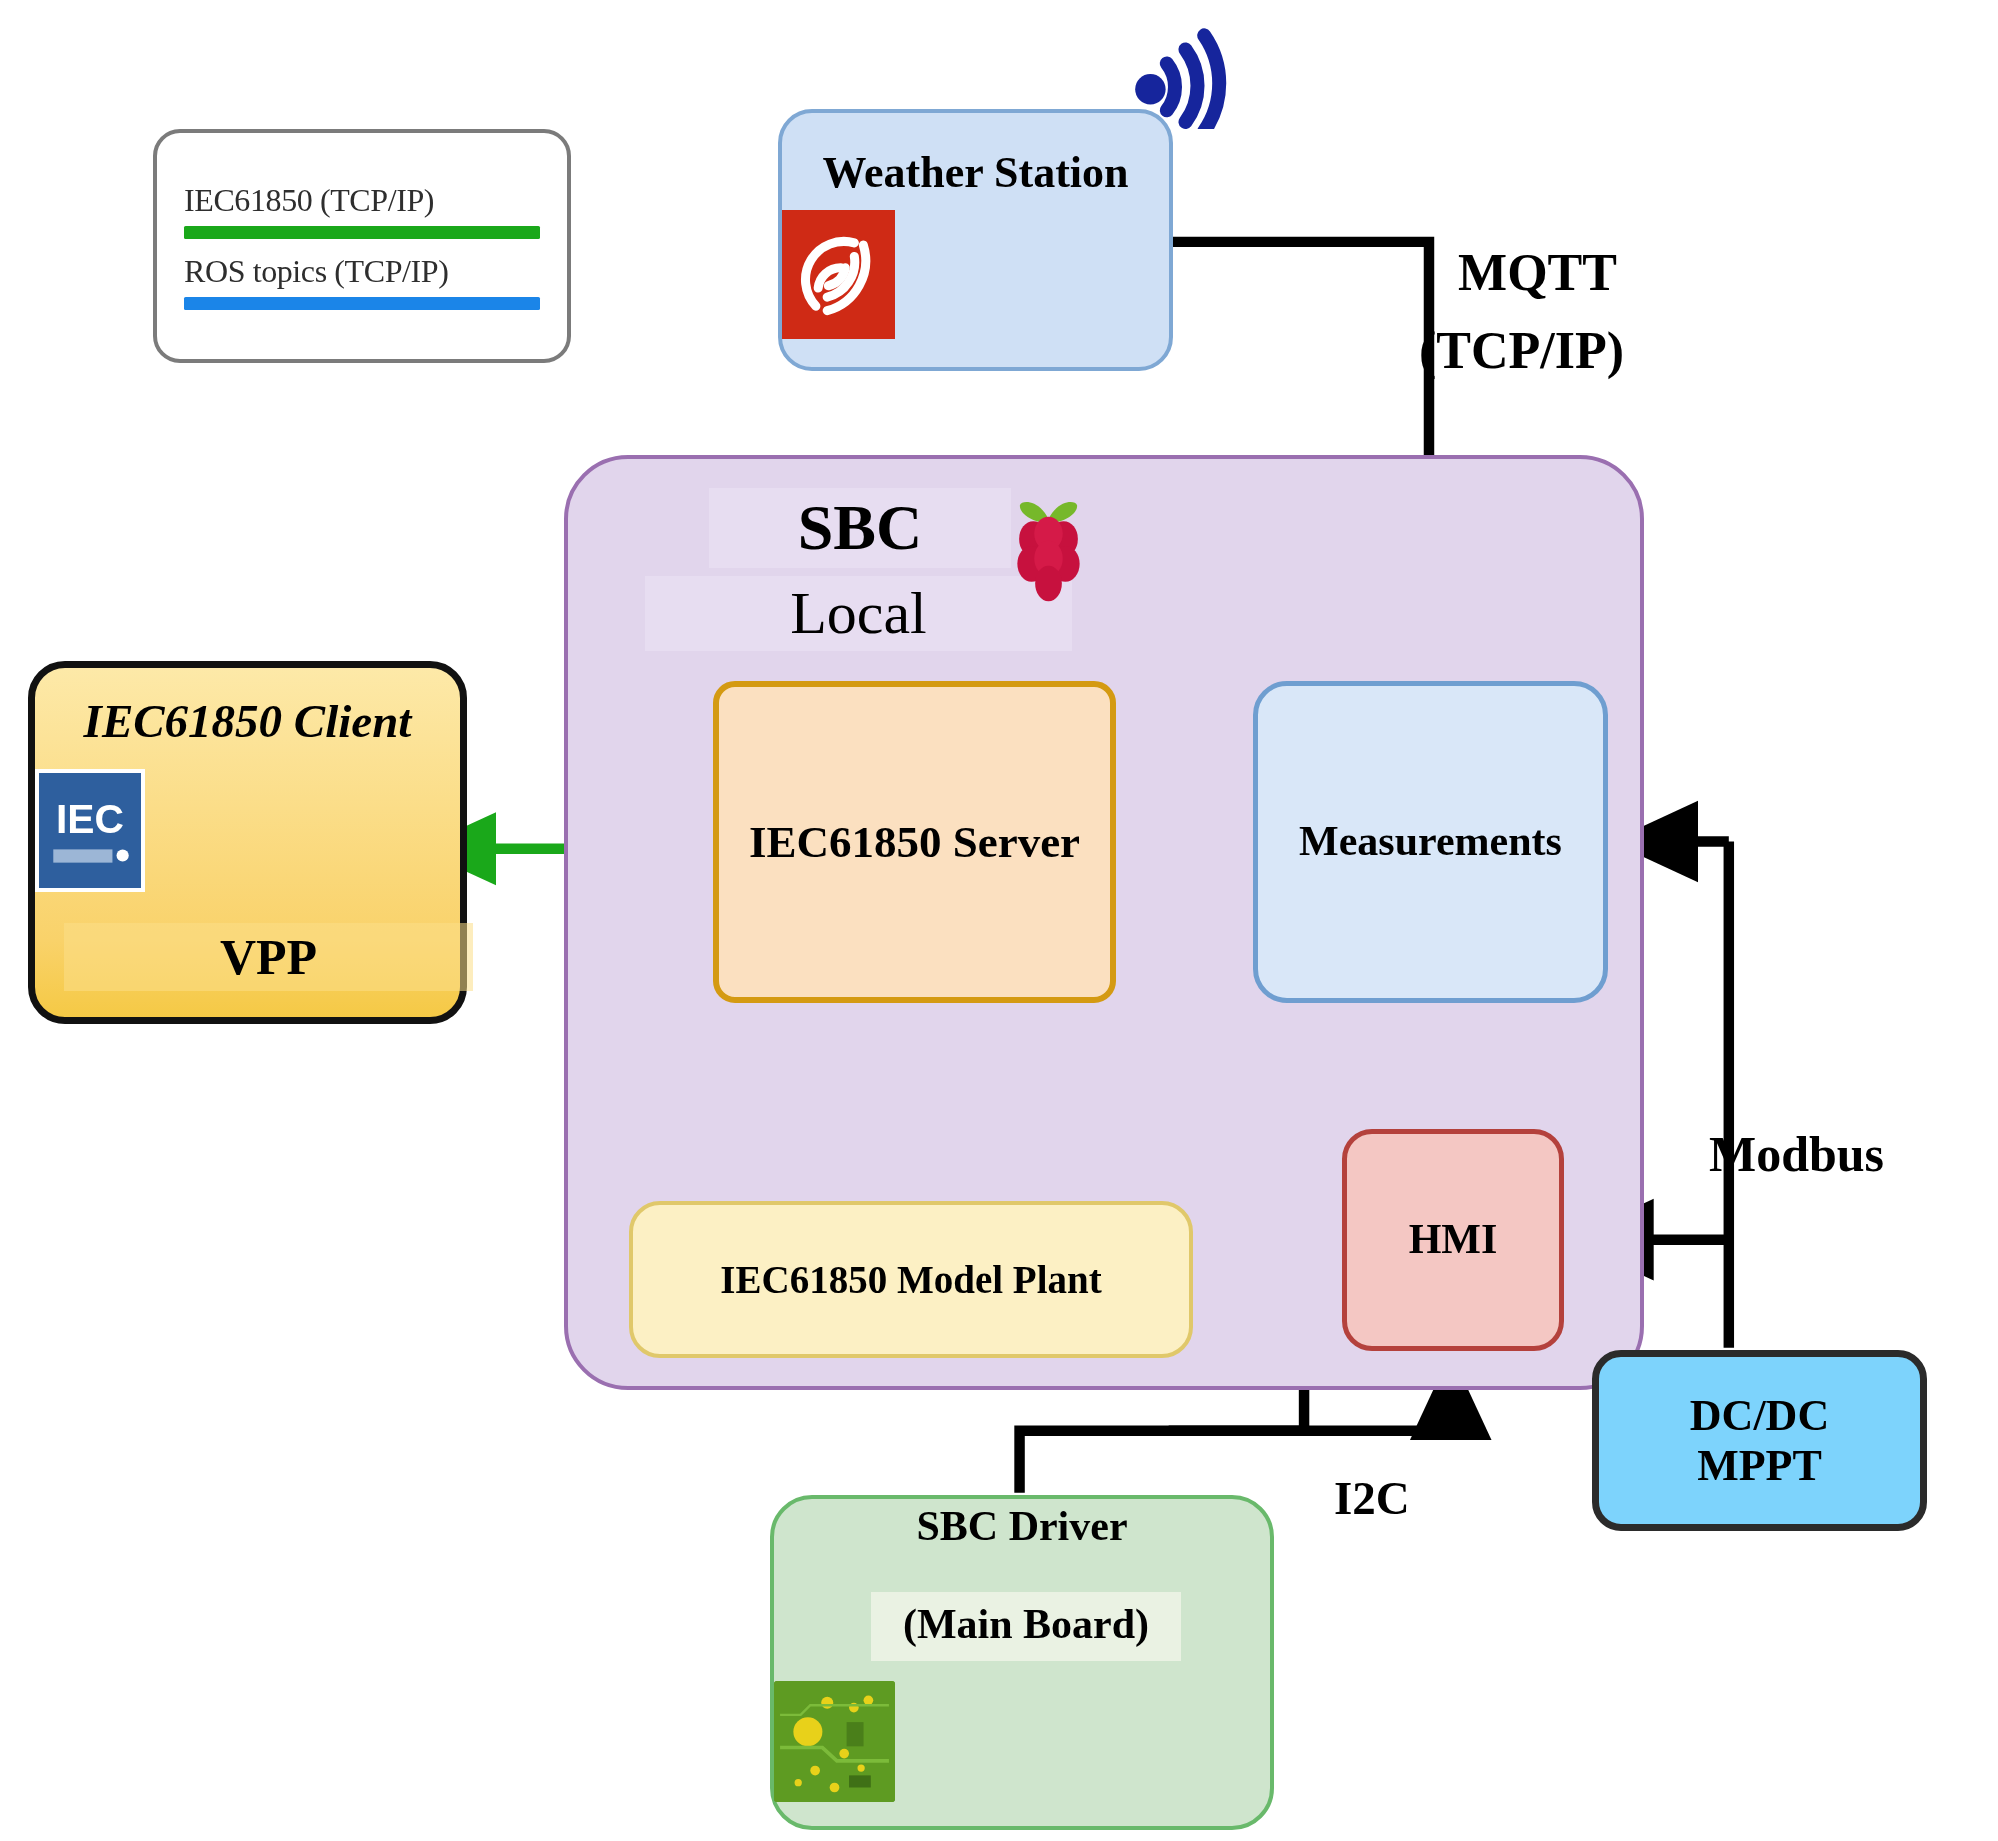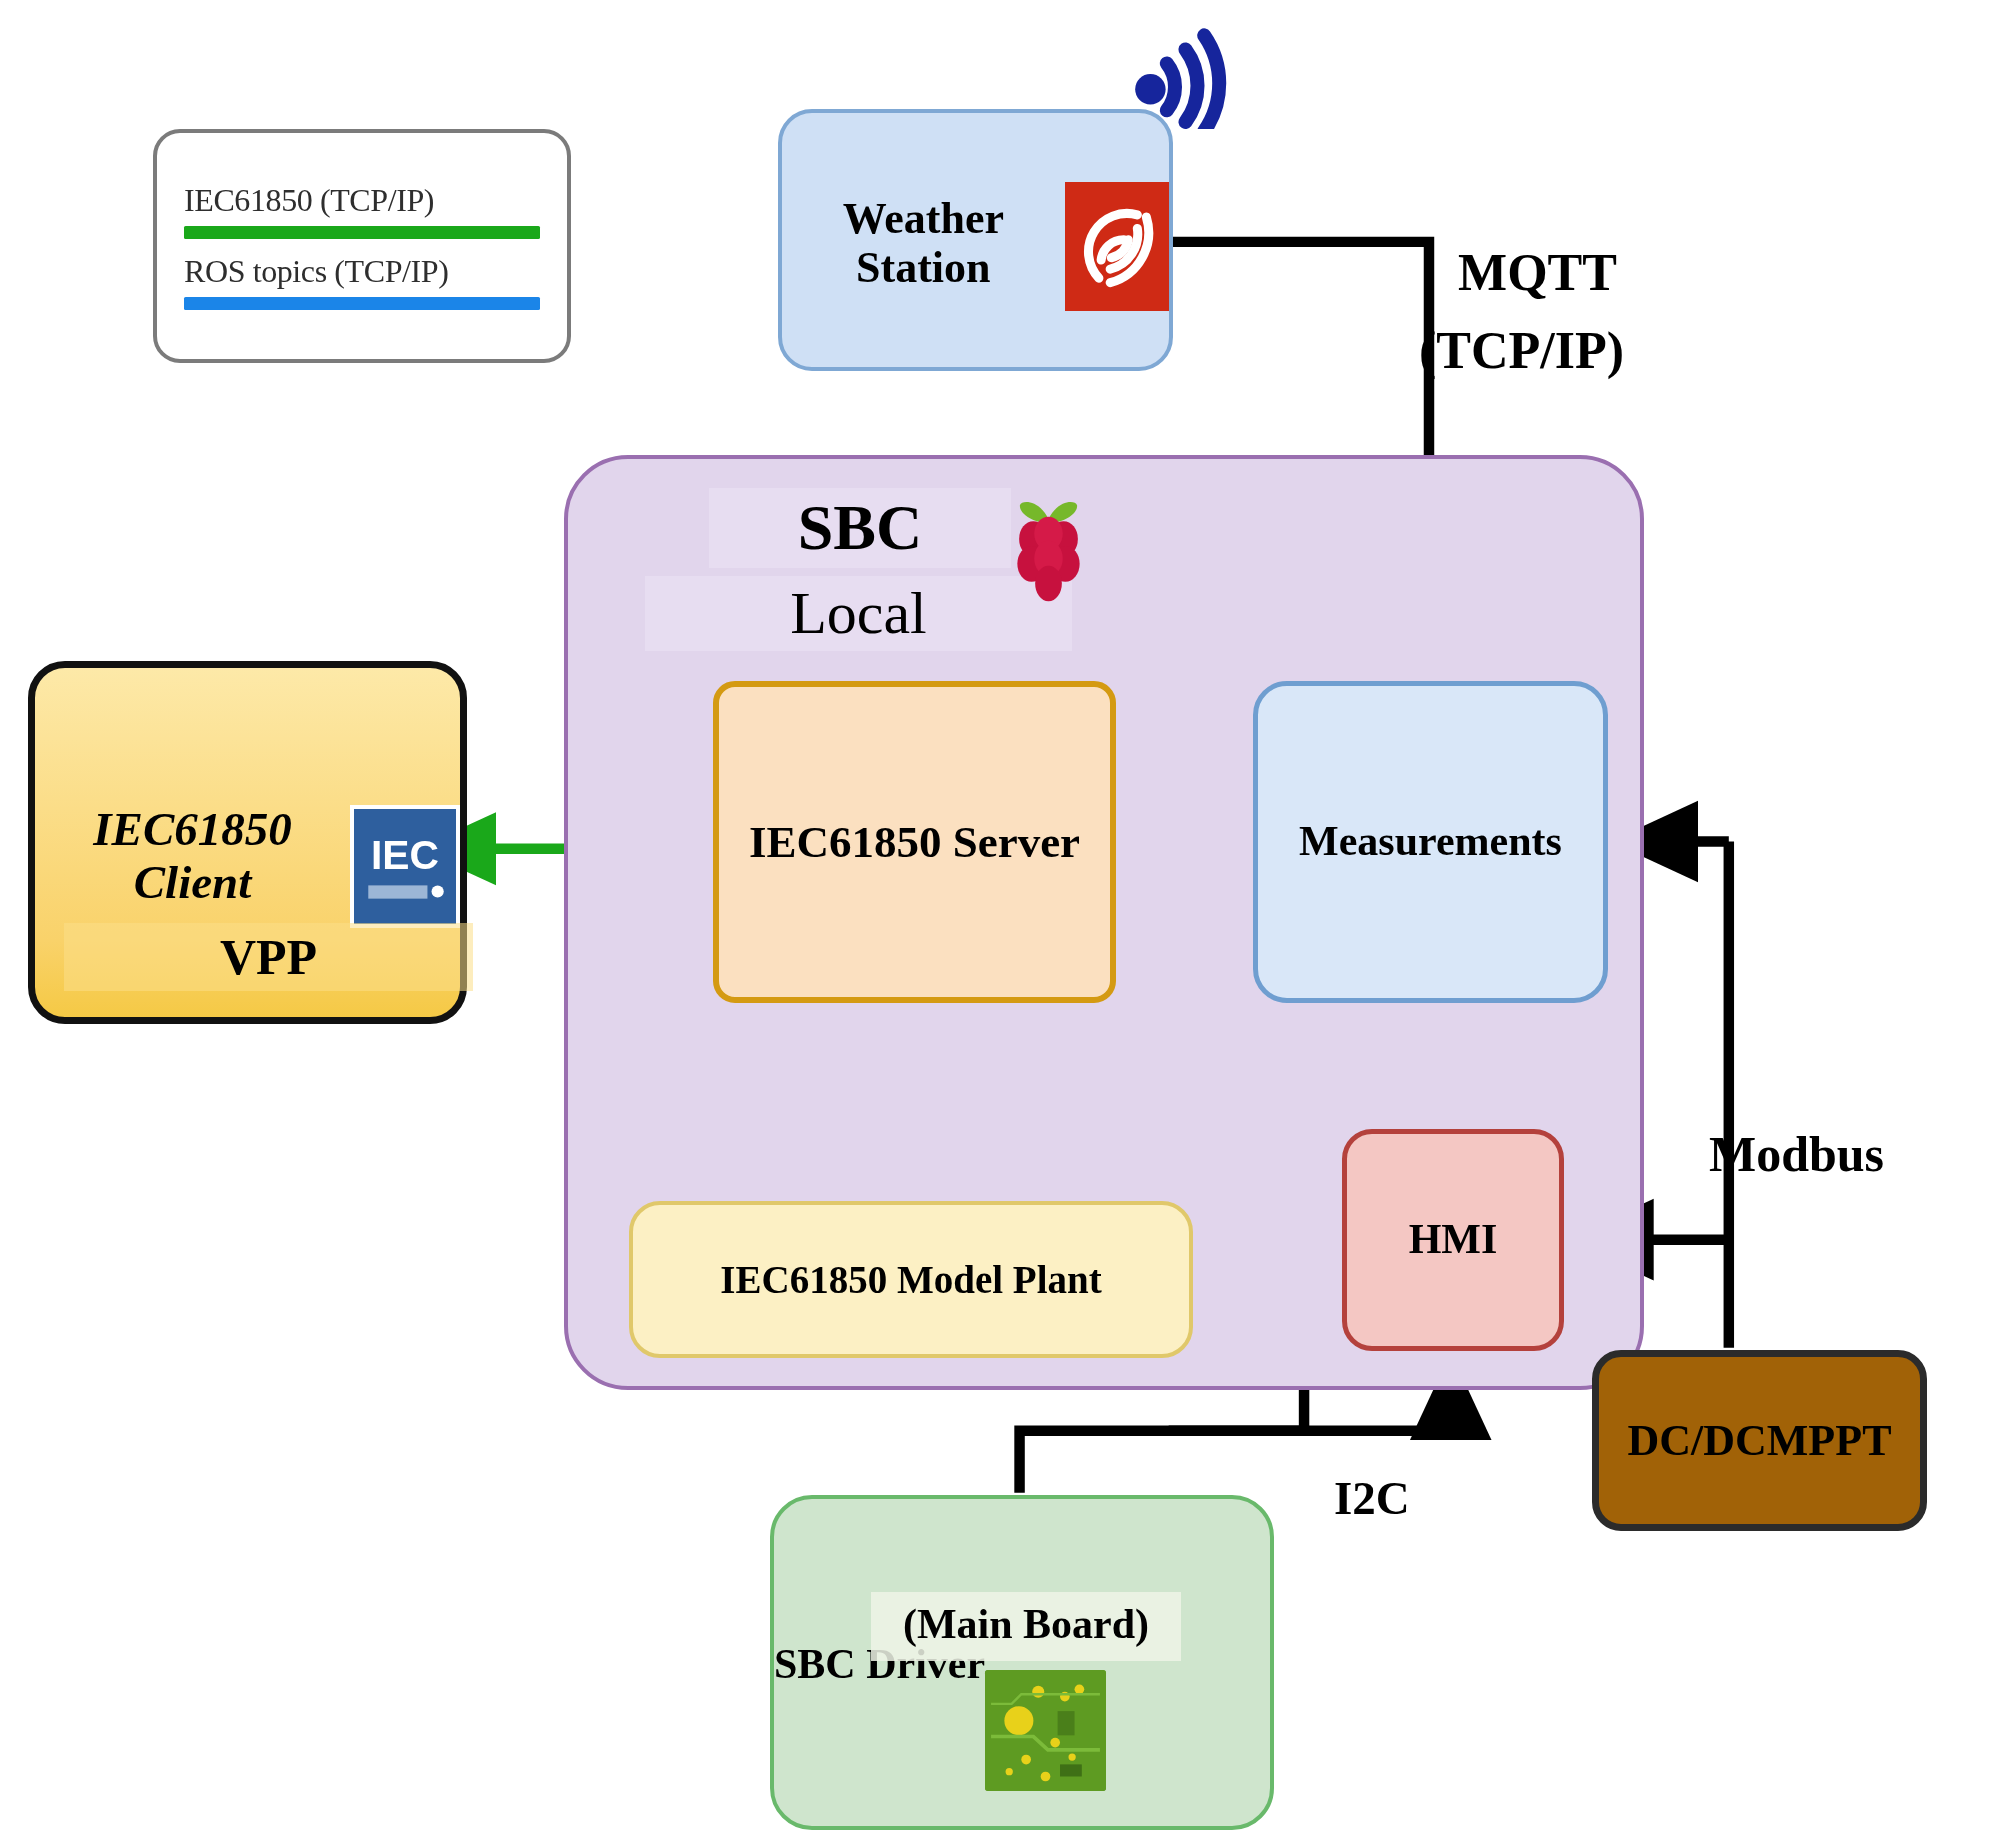--- a/index.html
+++ b/index.html
@@ -15,22 +15,21 @@
     position: relative;
     width: 1998px;
     height: 1841px;
     background: #ffffff;
     overflow: hidden;
   }
   .node {
     position: absolute;
     box-sizing: border-box;
     display: flex;
-    flex-direction: row;
-    align-items: center;
+    flex-direction: column;
     justify-content: center;
     text-align: center;
     color: #000;
   }
   .node .label {
     font-weight: bold;
     line-height: 1.12;
   }
 
   
@@ -223,21 +222,21 @@
     background: linear-gradient(145deg,#57901f 0%, #6ba82a 40%, #4f8a1c 100%);
     position: relative;
     border-radius: 3.2px;
     overflow: hidden;
   }
 
   
   #dcdc {
     left: 1592px; top: 1350px;
     width: 335px; height: 181px;
-    background: #a16207;
+    background: #7dd3fc;
     border: 7.3px solid #2b2b2b;
     border-radius: 29px;
   }
   #dcdc .label { font-size: 44px; }
 
   
   .edge-label {
     position: absolute;
     font-weight: bold;
     color: #000;

